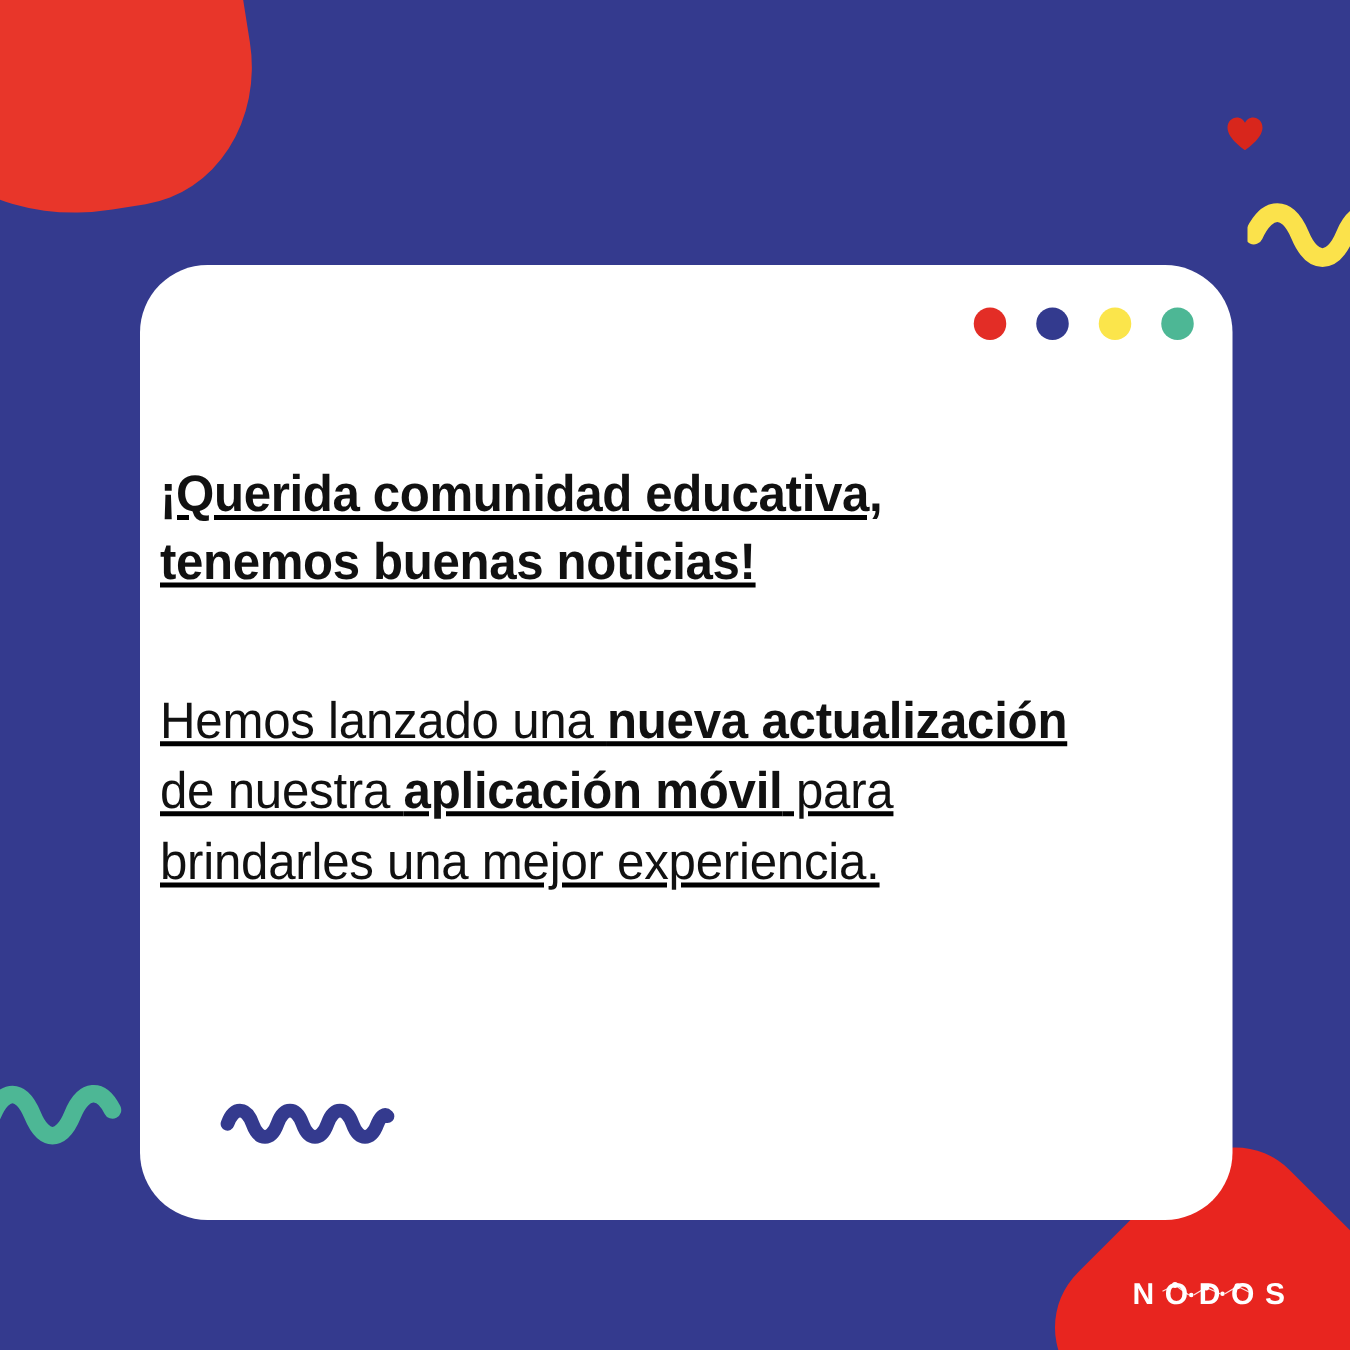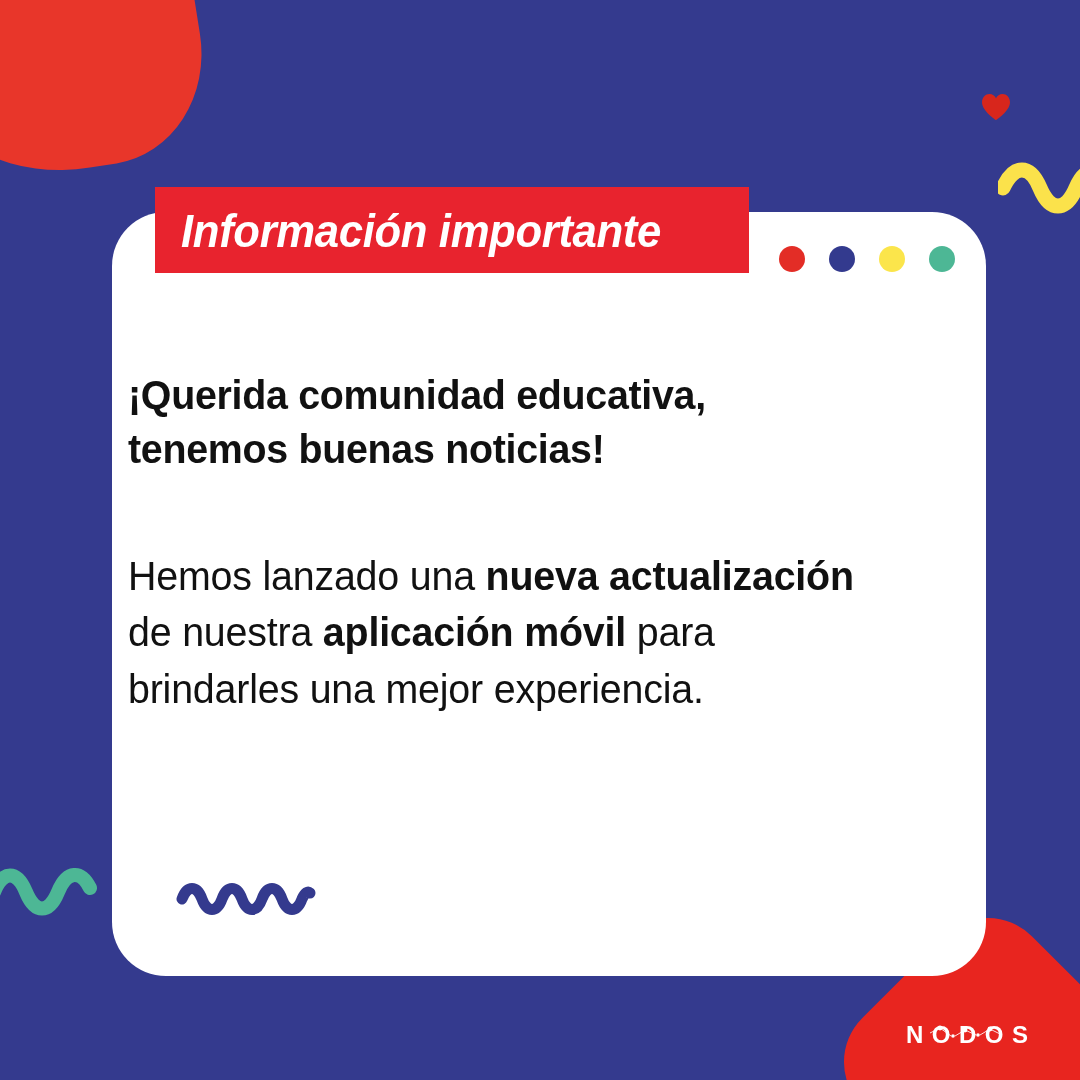--- a/index.html
+++ b/index.html
@@ -131,20 +131,21 @@
     border-radius: 50%;
   }
 
   
   .card-body {
     position: absolute;
     left: 128px;
     top: 368px;
     width: 770px;
     z-index: 3;
+    text-decoration: underline;
   }
 
   .headline {
     color: #111111;
     font-family: "Liberation Sans", sans-serif;
     font-weight: bold;
     font-size: 41px;
     line-height: 1.32;
     letter-spacing: -0.3px;
     margin: 0;
@@ -198,23 +199,20 @@
   <div class="deco-squiggle-teal">
     <svg viewBox="0 0 110 56" width="110" height="56" xmlns="http://www.w3.org/2000/svg">
       <path d="M4 30 C13 8, 27 8, 36 30 C45 52, 59 52, 68 30 C77 8, 91 8, 100 26" stroke="#4db795" stroke-width="14" stroke-linecap="round" fill="none"></path>
     </svg>
   </div>
 
   <div class="deco-blob-bottomright"></div>
 
   <div class="card"></div>
 
-  <div class="banner">
-    <span class="banner-title">Información importante</span>
-  </div>
 
   <div class="dots">
     <span class="dot" style="background:#e32d26"></span>
     <span class="dot" style="background:#333a8e"></span>
     <span class="dot" style="background:#fbe54b"></span>
     <span class="dot" style="background:#4db795"></span>
   </div>
 
   <div class="card-body">
     <h1 class="headline">

